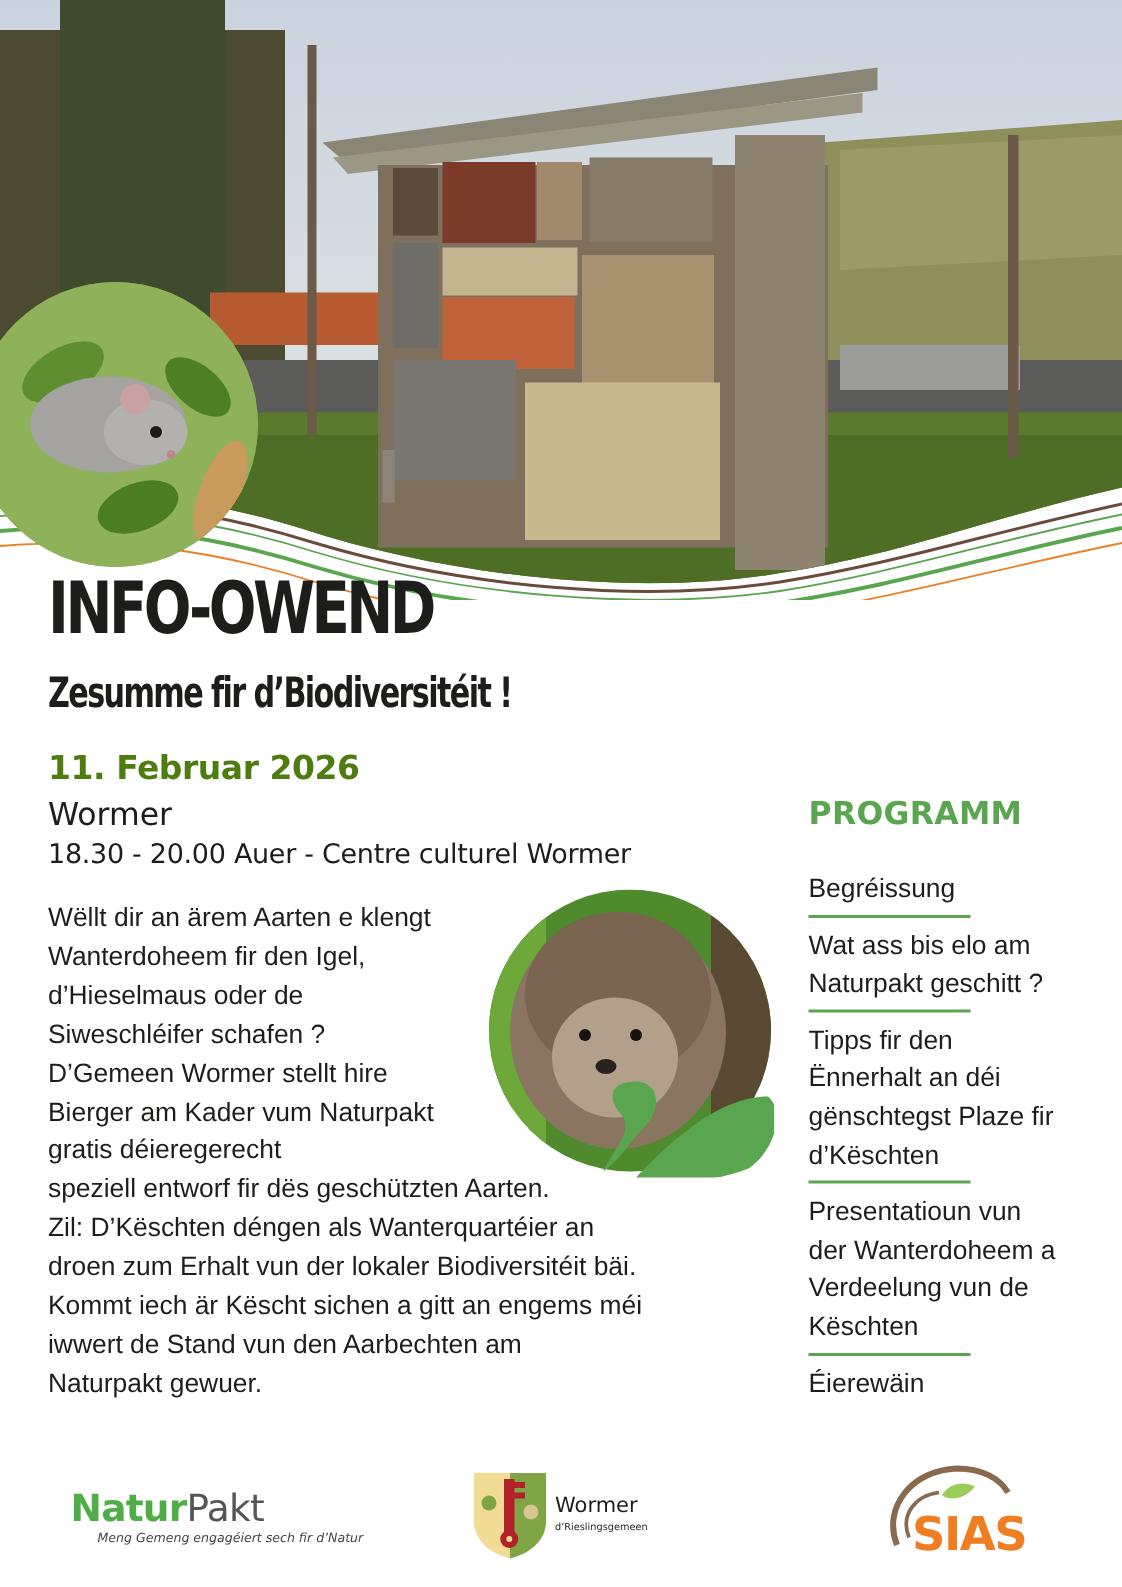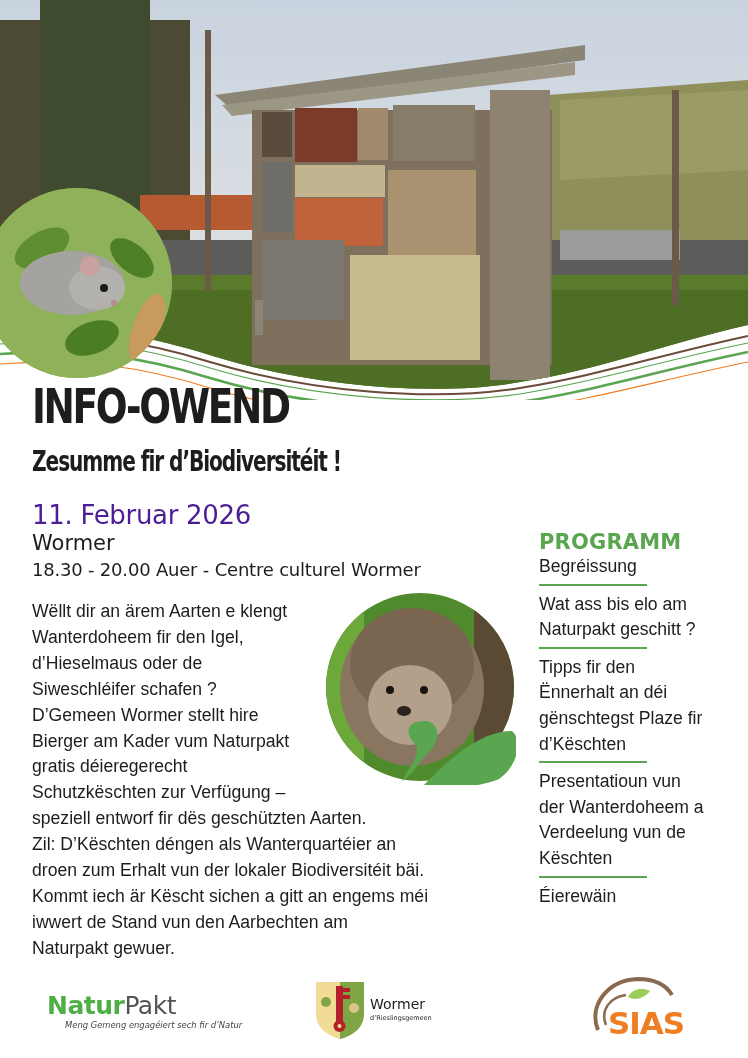--- a/index.html
+++ b/index.html
@@ -6,33 +6,33 @@
     body { width:748px; height:1058px; position:relative; overflow:hidden; font-family:"Liberation Sans", sans-serif; color:#1d1d1b; }
 
     
     .hero { position:absolute; left:0; top:0; width:748px; height:400px; overflow:hidden; }
     .hero svg { display:block; }
     .dormouse { position:absolute; left:-18px; top:188px; width:190px; height:190px; border-radius:50%; overflow:hidden; background:#7ea24a; }
 
     
     .title { position:absolute; left:32px; top:382px; font-family:"DejaVu Sans", sans-serif; font-weight:bold; font-size:48px; letter-spacing:-3px; transform:scaleX(0.78); transform-origin:left top; color:#1d1d1b; line-height:1; }
     .subtitle { position:absolute; left:32px; top:448px; font-family:"DejaVu Sans", sans-serif; font-weight:bold; font-size:28px; letter-spacing:-1.5px; transform:scaleX(0.72); transform-origin:left top; color:#1d1d1b; line-height:1; white-space:nowrap; }
-    .date { position:absolute; left:32px; top:500px; font-family:"DejaVu Sans", sans-serif; font-weight:normal; font-size:26px; color:#4c1d95; letter-spacing:-0.3px; }
+    .date { position:absolute; left:32px; top:500px; font-family:"DejaVu Sans", sans-serif; font-weight:bold; font-size:22px; color:#4d7c0f; letter-spacing:-0.3px; }
     .place { position:absolute; left:32px; top:531px; font-family:"DejaVu Sans", sans-serif; font-size:21px; color:#1d1d1b; }
     .timeinfo { position:absolute; left:32px; top:559px; font-family:"DejaVu Sans", sans-serif; font-size:18px; color:#1d1d1b; letter-spacing:-0.2px; white-space:nowrap; }
 
     
     .body-text { position:absolute; left:32px; top:599px; width:470px; font-family:"Liberation Sans", sans-serif; font-size:17.6px; line-height:25.9px; color:#1d1d1b; }
     .body-text span { display:block; white-space:nowrap; }
 
     .hedgehog { position:absolute; left:324px; top:593px; width:192px; height:192px; }
 
     
     .prog { position:absolute; left:539px; top:530px; width:200px; }
-    .prog-title { font-family:"DejaVu Sans", sans-serif; font-weight:bold; font-size:21px; color:#5aa54f; letter-spacing:0.2px; margin-bottom:0; }
+    .prog-title { font-family:"DejaVu Sans", sans-serif; font-weight:bold; font-size:21px; color:#5aa54f; letter-spacing:0.2px; margin-bottom:26px; }
     .prog-item { font-family:"Liberation Sans", sans-serif; font-size:17.6px; line-height:25.6px; color:#1d1d1b; padding-bottom:4px; }
     .prog-sep { width:108px; height:2px; background:#5aa54f; margin:0 0 6px 0; }
 
     
     .logo-natur { position:absolute; left:47px; top:993px; }
     .np-main { font-family:"DejaVu Sans", sans-serif; font-size:25px; line-height:1; letter-spacing:-0.5px; }
     .np-natur { color:#4fae46; font-weight:bold; }
     .np-pakt { color:#555555; }
     .np-tag { font-family:"DejaVu Sans", sans-serif; font-size:8.4px; color:#444444; margin-left:18px; margin-top:2px; white-space:nowrap;font-style:italic; }
 
@@ -124,21 +124,20 @@
 <div class="timeinfo">18.30 - 20.00 Auer - Centre culturel Wormer</div>
 
 <div class="body-text">
   <span>Wëllt dir an ärem Aarten e klengt</span>
   <span>Wanterdoheem fir den Igel,</span>
   <span>d’Hieselmaus oder de</span>
   <span>Siweschléifer schafen ?</span>
   <span>D’Gemeen Wormer stellt hire</span>
   <span>Bierger am Kader vum Naturpakt</span>
   <span>gratis déieregerecht</span>
-  <span>Schutzkëschten zur Verfügung –</span>
   <span>speziell entworf fir dës geschützten Aarten.</span>
   <span>Zil: D’Këschten déngen als Wanterquartéier an</span>
   <span>droen zum Erhalt vun der lokaler Biodiversitéit bäi.</span>
   <span>Kommt iech är Këscht sichen a gitt an engems méi</span>
   <span>iwwert de Stand vun den Aarbechten am</span>
   <span>Naturpakt gewuer.</span>
 </div>
 
 <div class="hedgehog">
   <svg width="192" height="192" viewBox="0 0 192 192">

